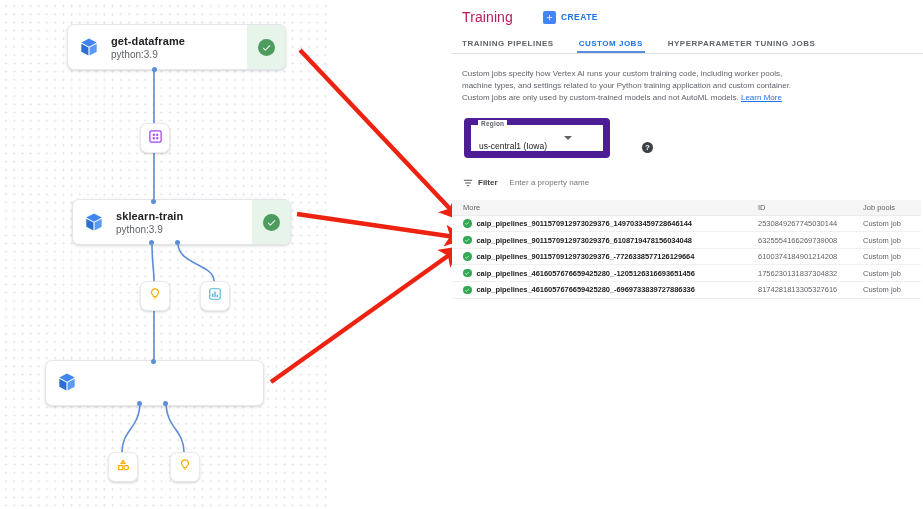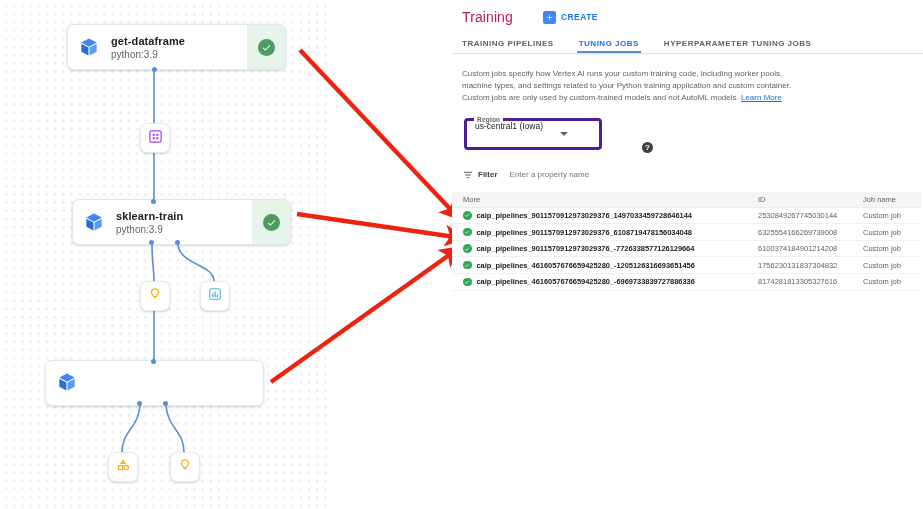--- a/index.html
+++ b/index.html
@@ -70,21 +70,21 @@
   }
   .tab.active{color:#1a73e8;}
   .tab.active:after{
     content:"";position:absolute;left:-2px;right:-2px;bottom:0;height:2px;background:#5b8dd9;
   }
   .blurb{padding:14px 10px 0 10px;max-width:330px;}
   .blurb p{margin:0;font-size:8px;line-height:12.2px;color:#5f6368;}
   .blurb a{color:#1a73e8;text-decoration:underline;}
   .region-box{
     position:relative;margin:13px 0 0 12px;width:132px;height:26px;
-    border:3px solid #4c1d95;border-radius:4px;display:flex;align-items:flex-start;
+    border:7px solid #4c1d95;border-radius:4px;display:flex;align-items:flex-end;
   }
   .region-legend{
     position:absolute;top:-5px;left:7px;background:#fff;padding:0 3px;
     font-size:6.5px;color:#5f6368;font-weight:bold;letter-spacing:.2px;
   }
   .region-value{font-size:8.5px;color:#202124;margin-left:8px;}
   .caret-down{
     position:absolute;right:31px;top:11px;
     width:0;height:0;border-left:4px solid transparent;border-right:4px solid transparent;
     border-top:4.5px solid #5f6368;
@@ -280,21 +280,21 @@
         <svg width="9" height="9" viewBox="0 0 24 24">
             <path d="M11 5h2v6h6v2h-6v6h-2v-6H5v-2h6z" fill="#fff"></path>
           </svg>
       </span>
       <span class="create-label">CREATE</span>
     </span>
   </div>
 
   <div class="tabs">
     <span class="tab">TRAINING PIPELINES</span>
-    <span class="tab active">TUNING JOBS</span>
+    <span class="tab active">CUSTOM JOBS</span>
     <span class="tab">HYPERPARAMETER TUNING JOBS</span>
   </div>
 
   <div class="blurb">
     <p><span>Custom jobs specify how Vertex AI runs your custom training code, including worker pools, machine types, and settings related to your Python training application and custom container. Custom jobs are only used by custom-trained models and not AutoML models. </span><a href="#">Learn More</a></p>
   </div>
 
   <div class="region-box">
     <span class="region-legend">Region</span>
     <span class="region-value">us-central1 (Iowa)</span>
@@ -310,21 +310,21 @@
     </span>
     <span class="filter-label">Filter</span>
     <input class="filter-input" placeholder="Enter a property name" style="">
   </div>
 
   <table class="jobs-table">
     <thead>
       <tr>
         <th class="c-name">More</th>
         <th class="c-id">ID</th>
-        <th class="c-type">Job name</th>
+        <th class="c-type">Job pools</th>
       </tr>
     </thead>
     <tbody>
   <tr>
     <td class="c-name">
       <span class="name-cell">
         <span class="row-check">
           <svg width="6" height="6" viewBox="0 0 24 24">
                   <path d="M9.6 16.2 5.4 12l-1.4 1.4 5.6 5.6L20.4 8.2 19 6.8z" fill="#fff"></path>
                 </svg>

